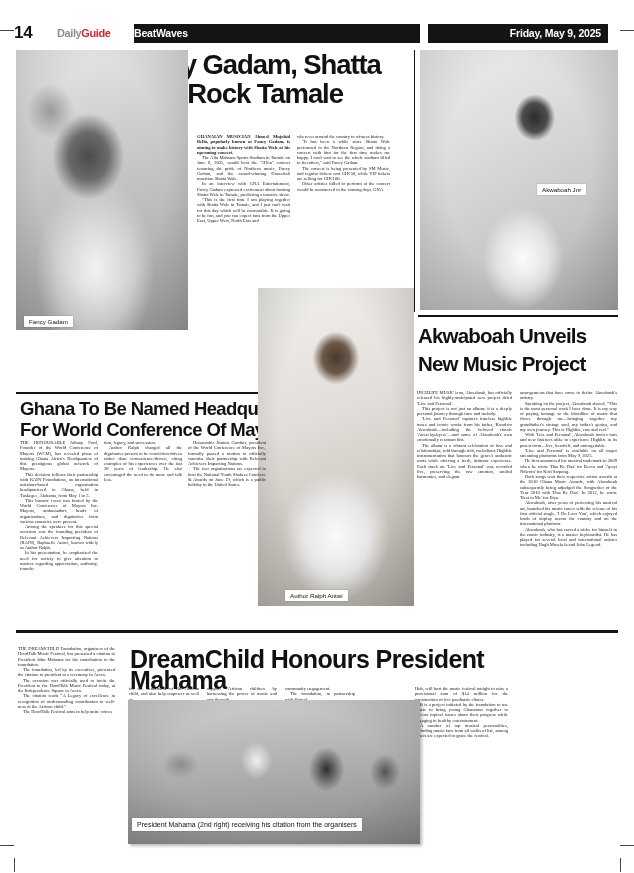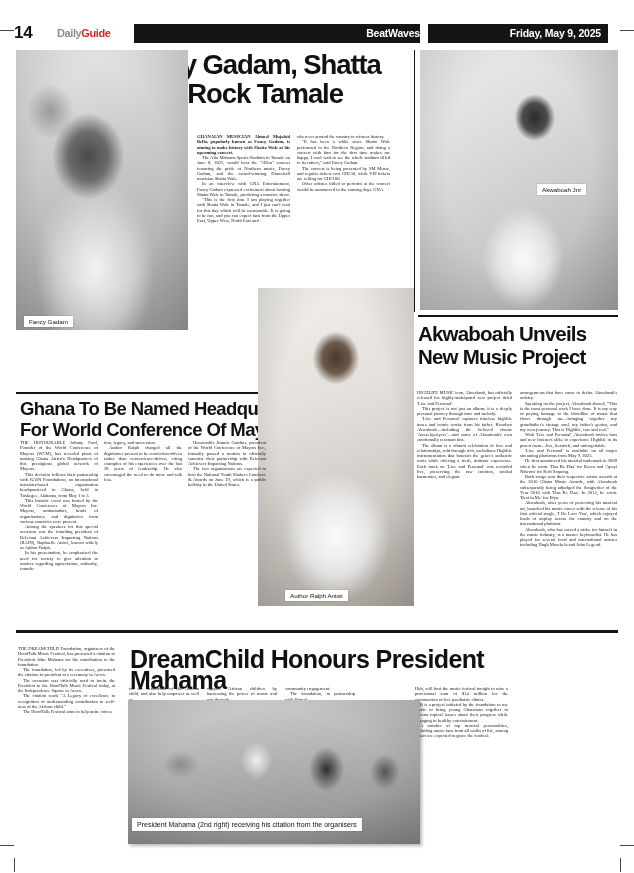--- a/index.html
+++ b/index.html
@@ -27,34 +27,34 @@
         font-weight:bold;font-size:11px;letter-spacing:-.4px;}
   .logo .d{color:#8c8c8c;}
   .logo .g{color:#d8232a;}
   .bar{position:absolute;background:#141414;height:19px;top:2px;}
   .bar1{left:120px;width:286px;}
   .bar2{left:414px;width:180px;}
   .bar span{
     display:block;color:#fff;font-family:"Liberation Sans",sans-serif;
     font-weight:bold;font-size:10.5px;line-height:19px;letter-spacing:-.2px;
   }
-  .bar1 span{text-align:right;}
+  .bar1 span{text-align:left;}
   .bar2 span{text-align:right;padding-right:7px;}
 
   .rule{position:absolute;background:#141414;}
 
   
   .hl{
     font-family:"Liberation Sans",sans-serif;
     font-weight:bold;color:#111;letter-spacing:-1.1px;
   }
   .hl-main{position:absolute;left:122px;top:50px;width:292px;
            font-size:27.5px;line-height:29px;}
   .hl-akwa{position:absolute;left:418px;top:322px;width:205px;
-           font-size:20.5px;line-height:23px;letter-spacing:-.8px;}
+           font-size:20.5px;line-height:28px;letter-spacing:-.8px;}
   .hl-ghana{position:absolute;left:20px;top:398px;width:300px;
             font-size:18.5px;line-height:21px;letter-spacing:-.6px;}
   .hl-dream{position:absolute;left:130px;top:649px;width:380px;
             font-size:25px;line-height:21px;letter-spacing:-.6px;}
 
   
   .col{
     position:absolute;
     font-family:"Liberation Serif",serif;
     font-size:4.6px;line-height:5.25px;

